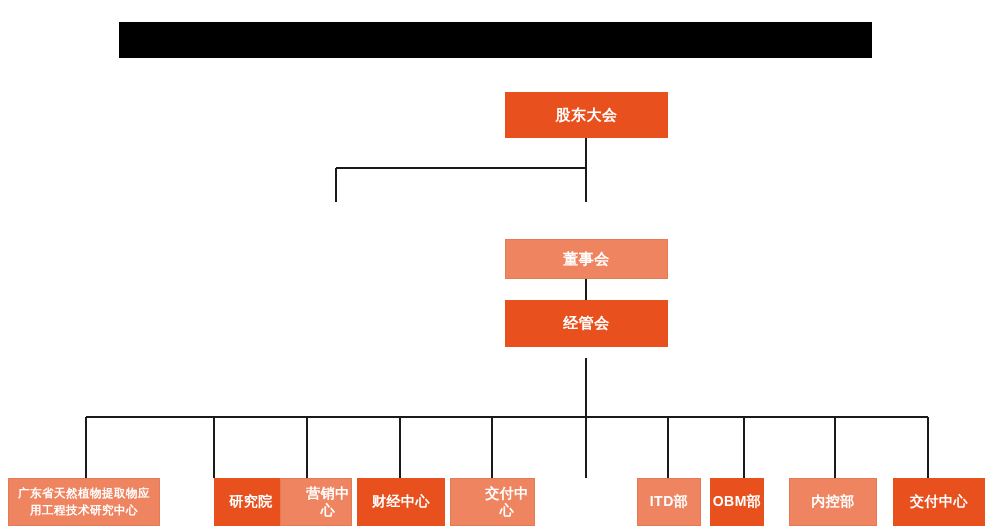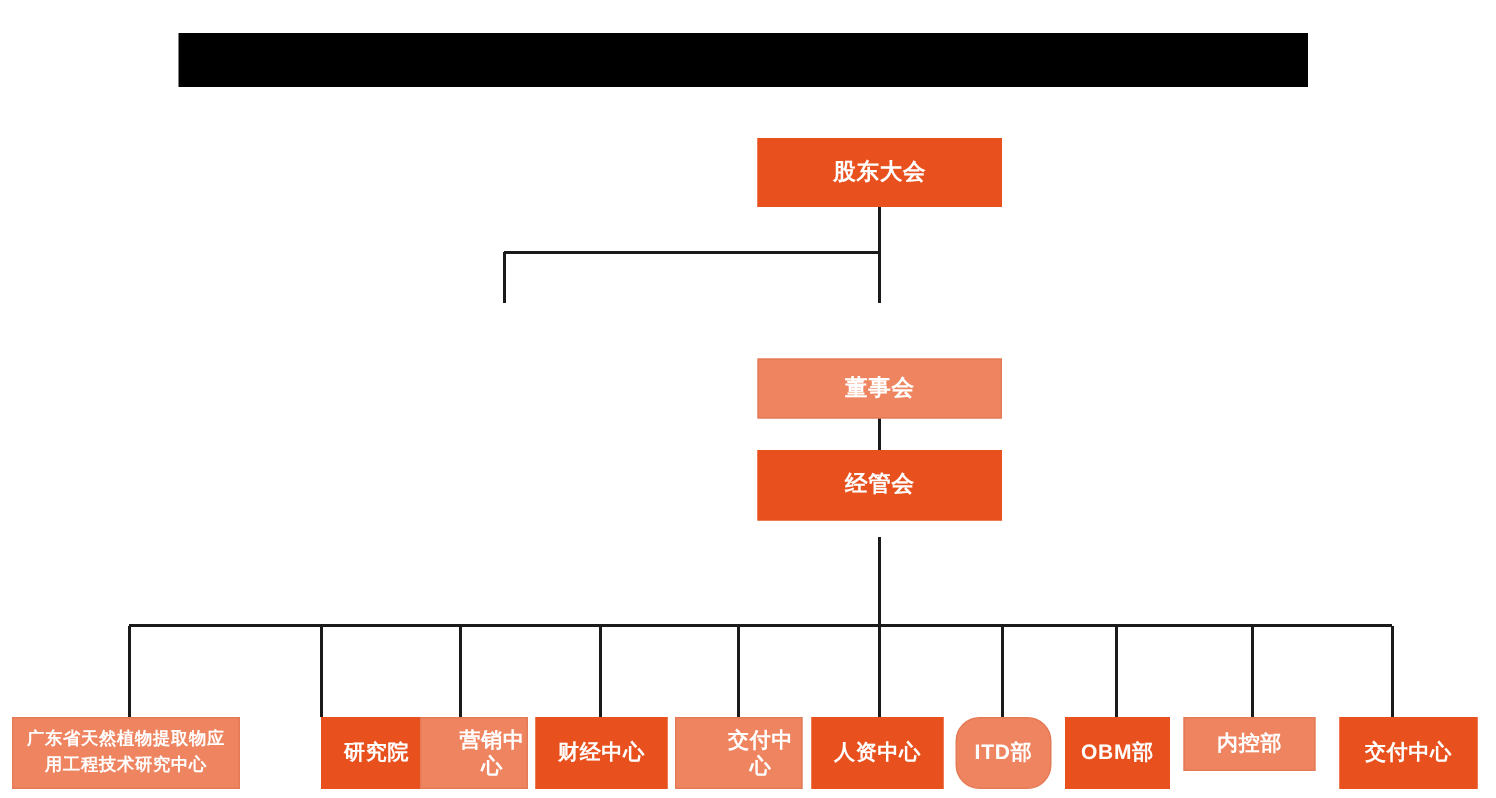--- a/index.html
+++ b/index.html
@@ -122,23 +122,22 @@
   </div>
 
   <div class="node deep tier-leaf" style="left:178px; top:478px; width:74px; height:48px;margin-left:36px;">研究院</div>
 
   <div class="node light tier-leaf" style="left:280px; top:478px; width:72px; height:48px;padding-left:24px;">营销中心</div>
 
   <div class="node deep tier-leaf" style="left:357px; top:478px; width:88px; height:48px;">财经中心</div>
 
   <div class="node light tier-leaf" style="left:450px; top:478px; width:85px; height:48px;padding-left:29px;">交付中心</div>
 
-  <div class="node deep tier-leaf" style="left:541px; top:478px; width:88px; height:48px;">人资中心</div>
 
-  <div class="node light tier-leaf" style="left:637px; top:478px; width:64px; height:48px;border-radius:16px;">ITD部</div>
+  <div class="node light tier-leaf" style="left:637px; top:478px; width:64px; height:48px;">ITD部</div>
 
-  <div class="node deep tier-leaf" style="left:710px; top:478px; width:70px; height:48px;">OBM部</div>
+  <div class="node deep tier-leaf" style="left:710px; top:478px; width:54px; height:48px;">OBM部</div>
 
-  <div class="node light tier-leaf" style="left:789px; top:478px; width:88px; height:36px;">内控部</div>
+  <div class="node light tier-leaf" style="left:789px; top:478px; width:88px; height:48px;">内控部</div>
 
   <div class="node deep tier-leaf" style="left:893px; top:478px; width:92px; height:48px;">交付中心</div>
 
 </div>
 
 </body></html>

